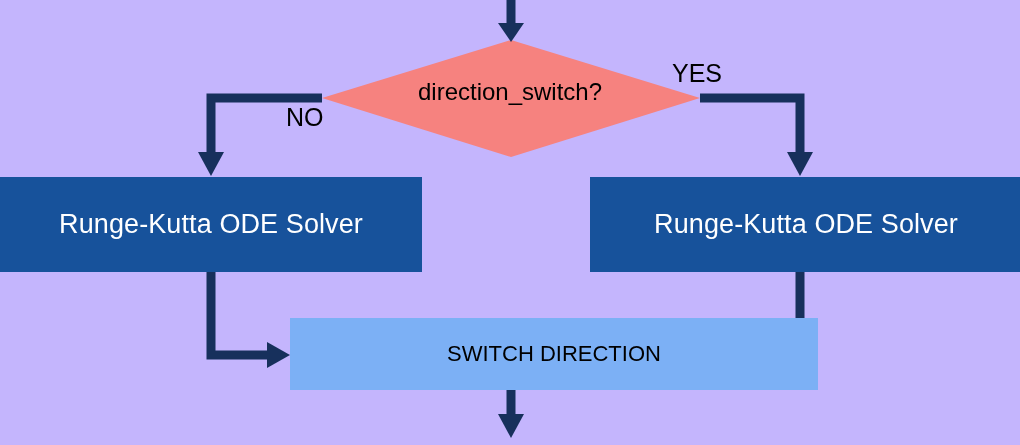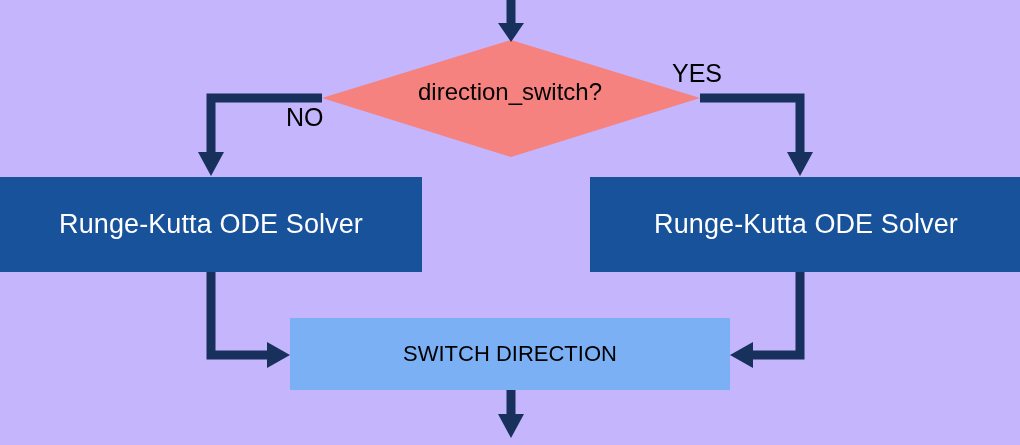--- a/index.html
+++ b/index.html
@@ -50,21 +50,21 @@
   #node-solver-z-first {
     left: 590px;
     top: 177px;
     width: 432px;
     height: 95px;
     background: #17529B;
   }
   #node-switch-direction {
     left: 290px;
     top: 318px;
-    width: 440px;
+    width: 528px;
     height: 72px;
     background: #7CB0F5;
     color: #000000;
     font-size: 22px;
   }
   .node-line {
     display: block;
     white-space: nowrap;
   }
   #node-decision-label {

